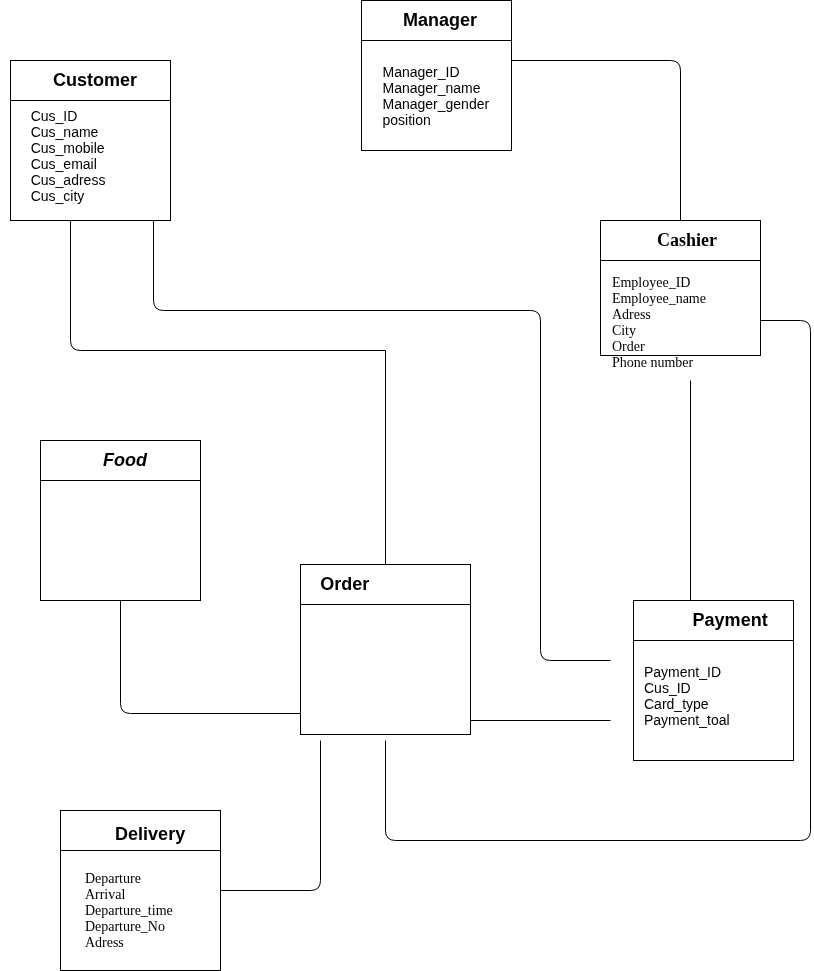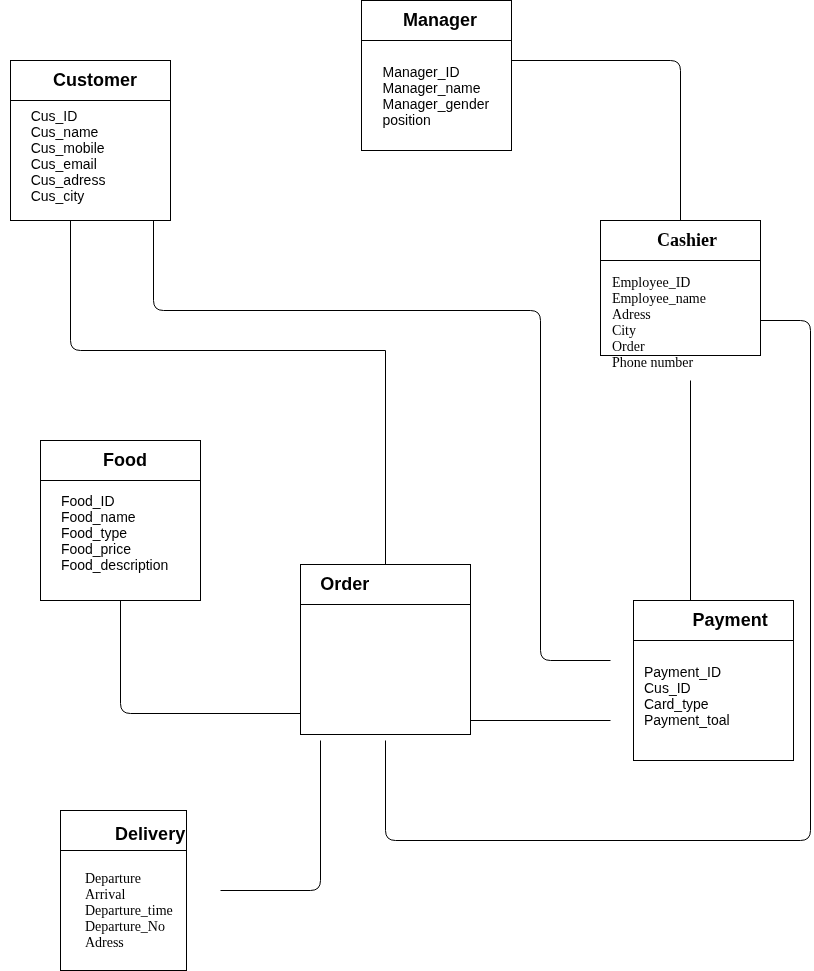--- a/index.html
+++ b/index.html
@@ -67,47 +67,40 @@
       <div class="attr-row">Employee_name</div>
       <div class="attr-row">Adress</div>
       <div class="attr-row">City</div>
       <div class="attr-row">Order</div>
       <div class="attr-row">Phone number</div>
     </div>
   </div>
 
   <div class="entity" style="left:40px;top:440px;width:161px;height:161px;">
     <div class="ent-sep" style="top:39px;"></div>
-    <div class="ent-title" style="left:61.9px;top:9.76px;">Food</div>
-    <div class="attrs" style="left:19.9px;top:52.146px;">
-      <div class="attr-row">Food_ID</div>
-      <div class="attr-row">Food_name</div>
-      <div class="attr-row">Food_type</div>
-      <div class="attr-row">Food_price</div>
-      <div class="attr-row">Food_description</div>
-    </div>
+    <div class="ent-title" style="left:61.9px;top:9.76px;font-style:italic;">Food</div>
   </div>
 
   <div class="entity" style="left:300px;top:564px;width:171px;height:171px;">
     <div class="ent-sep" style="top:39px;"></div>
     <div class="ent-title" style="left:19.16px;top:9.76px;">Order</div>
   </div>
 
   <div class="entity" style="left:610px;top:600px;width:161px;height:161px;margin-left:23px;">
     <div class="ent-sep" style="top:39px;"></div>
     <div class="ent-title" style="left:58.6px;top:9.76px;">Payment</div>
     <div class="attrs" style="left:10px;top:63.146px;">
       <div class="attr-row">Payment_ID</div>
       <div class="attr-row">Cus_ID</div>
       <div class="attr-row">Card_type</div>
       <div class="attr-row">Payment_toal</div>
     </div>
   </div>
 
-  <div class="entity" style="left:60px;top:810px;width:127px;height:161px;padding-left:19px;">
+  <div class="entity" style="left:60px;top:810px;width:161px;height:161px;padding-left:19px;">
     <div class="ent-sep" style="top:39px;"></div>
     <div class="ent-title" style="left:54.1px;top:13.76px;">Delivery</div>
     <div class="attrs" style="left:23.9px;top:60.146px;font-family:Liberation Serif, serif;">
       <div class="attr-row">Departure</div>
       <div class="attr-row">Arrival</div>
       <div class="attr-row">Departure_time</div>
       <div class="attr-row">Departure_No</div>
       <div class="attr-row">Adress</div>
     </div>
   </div>

